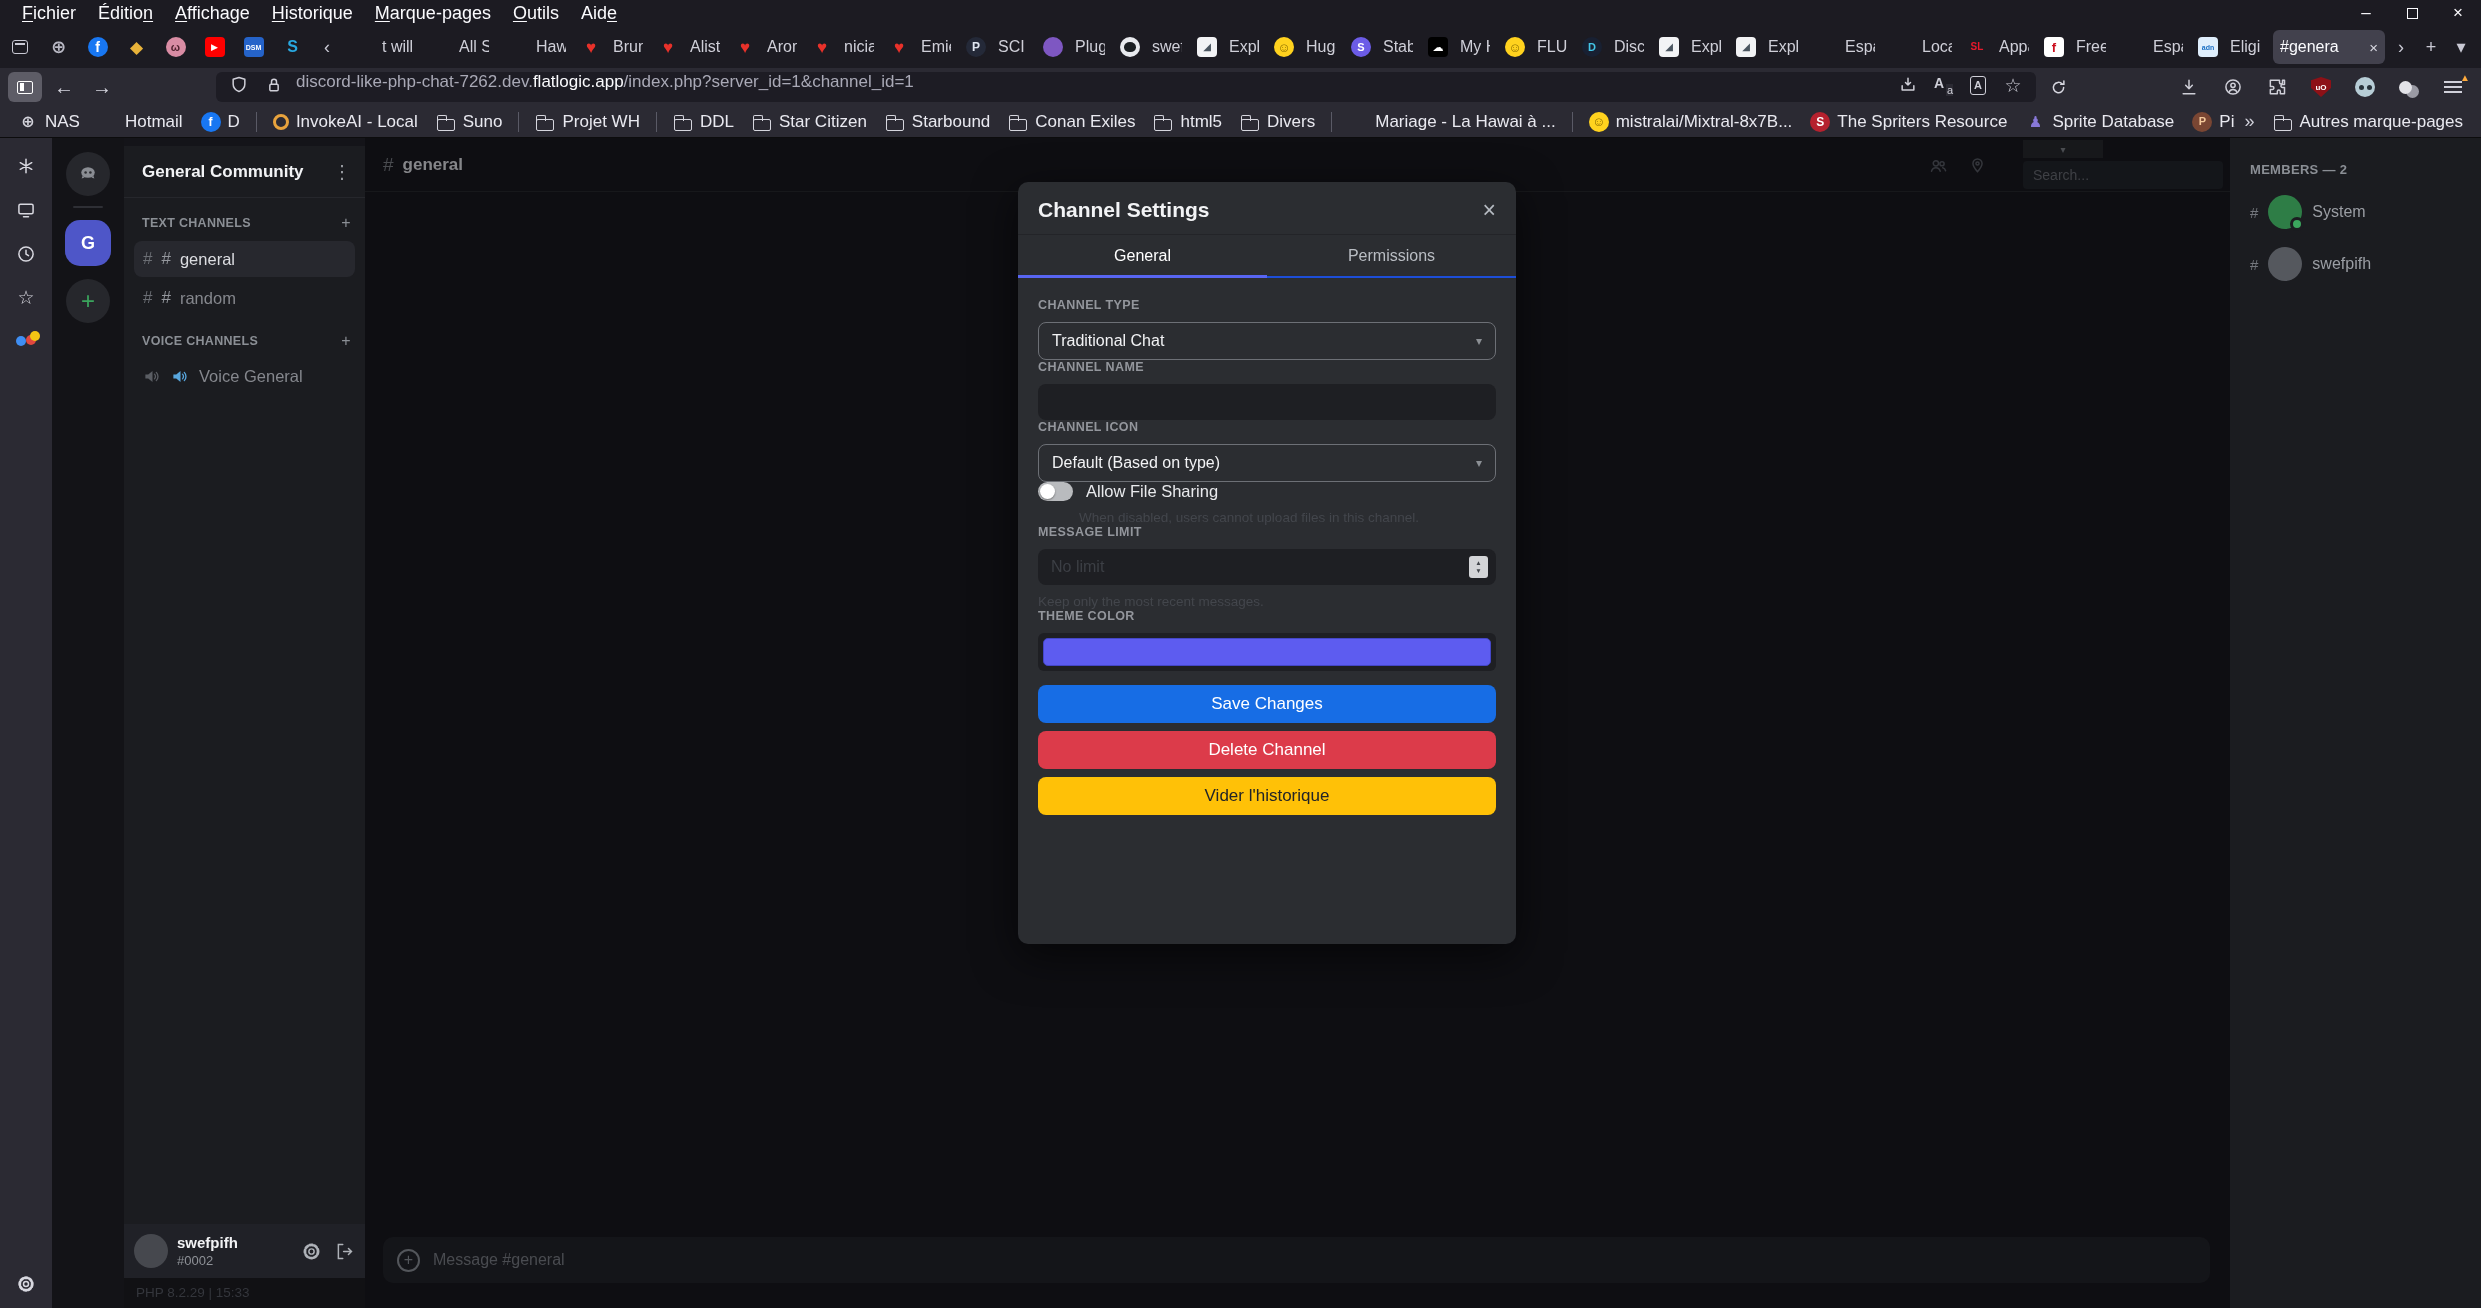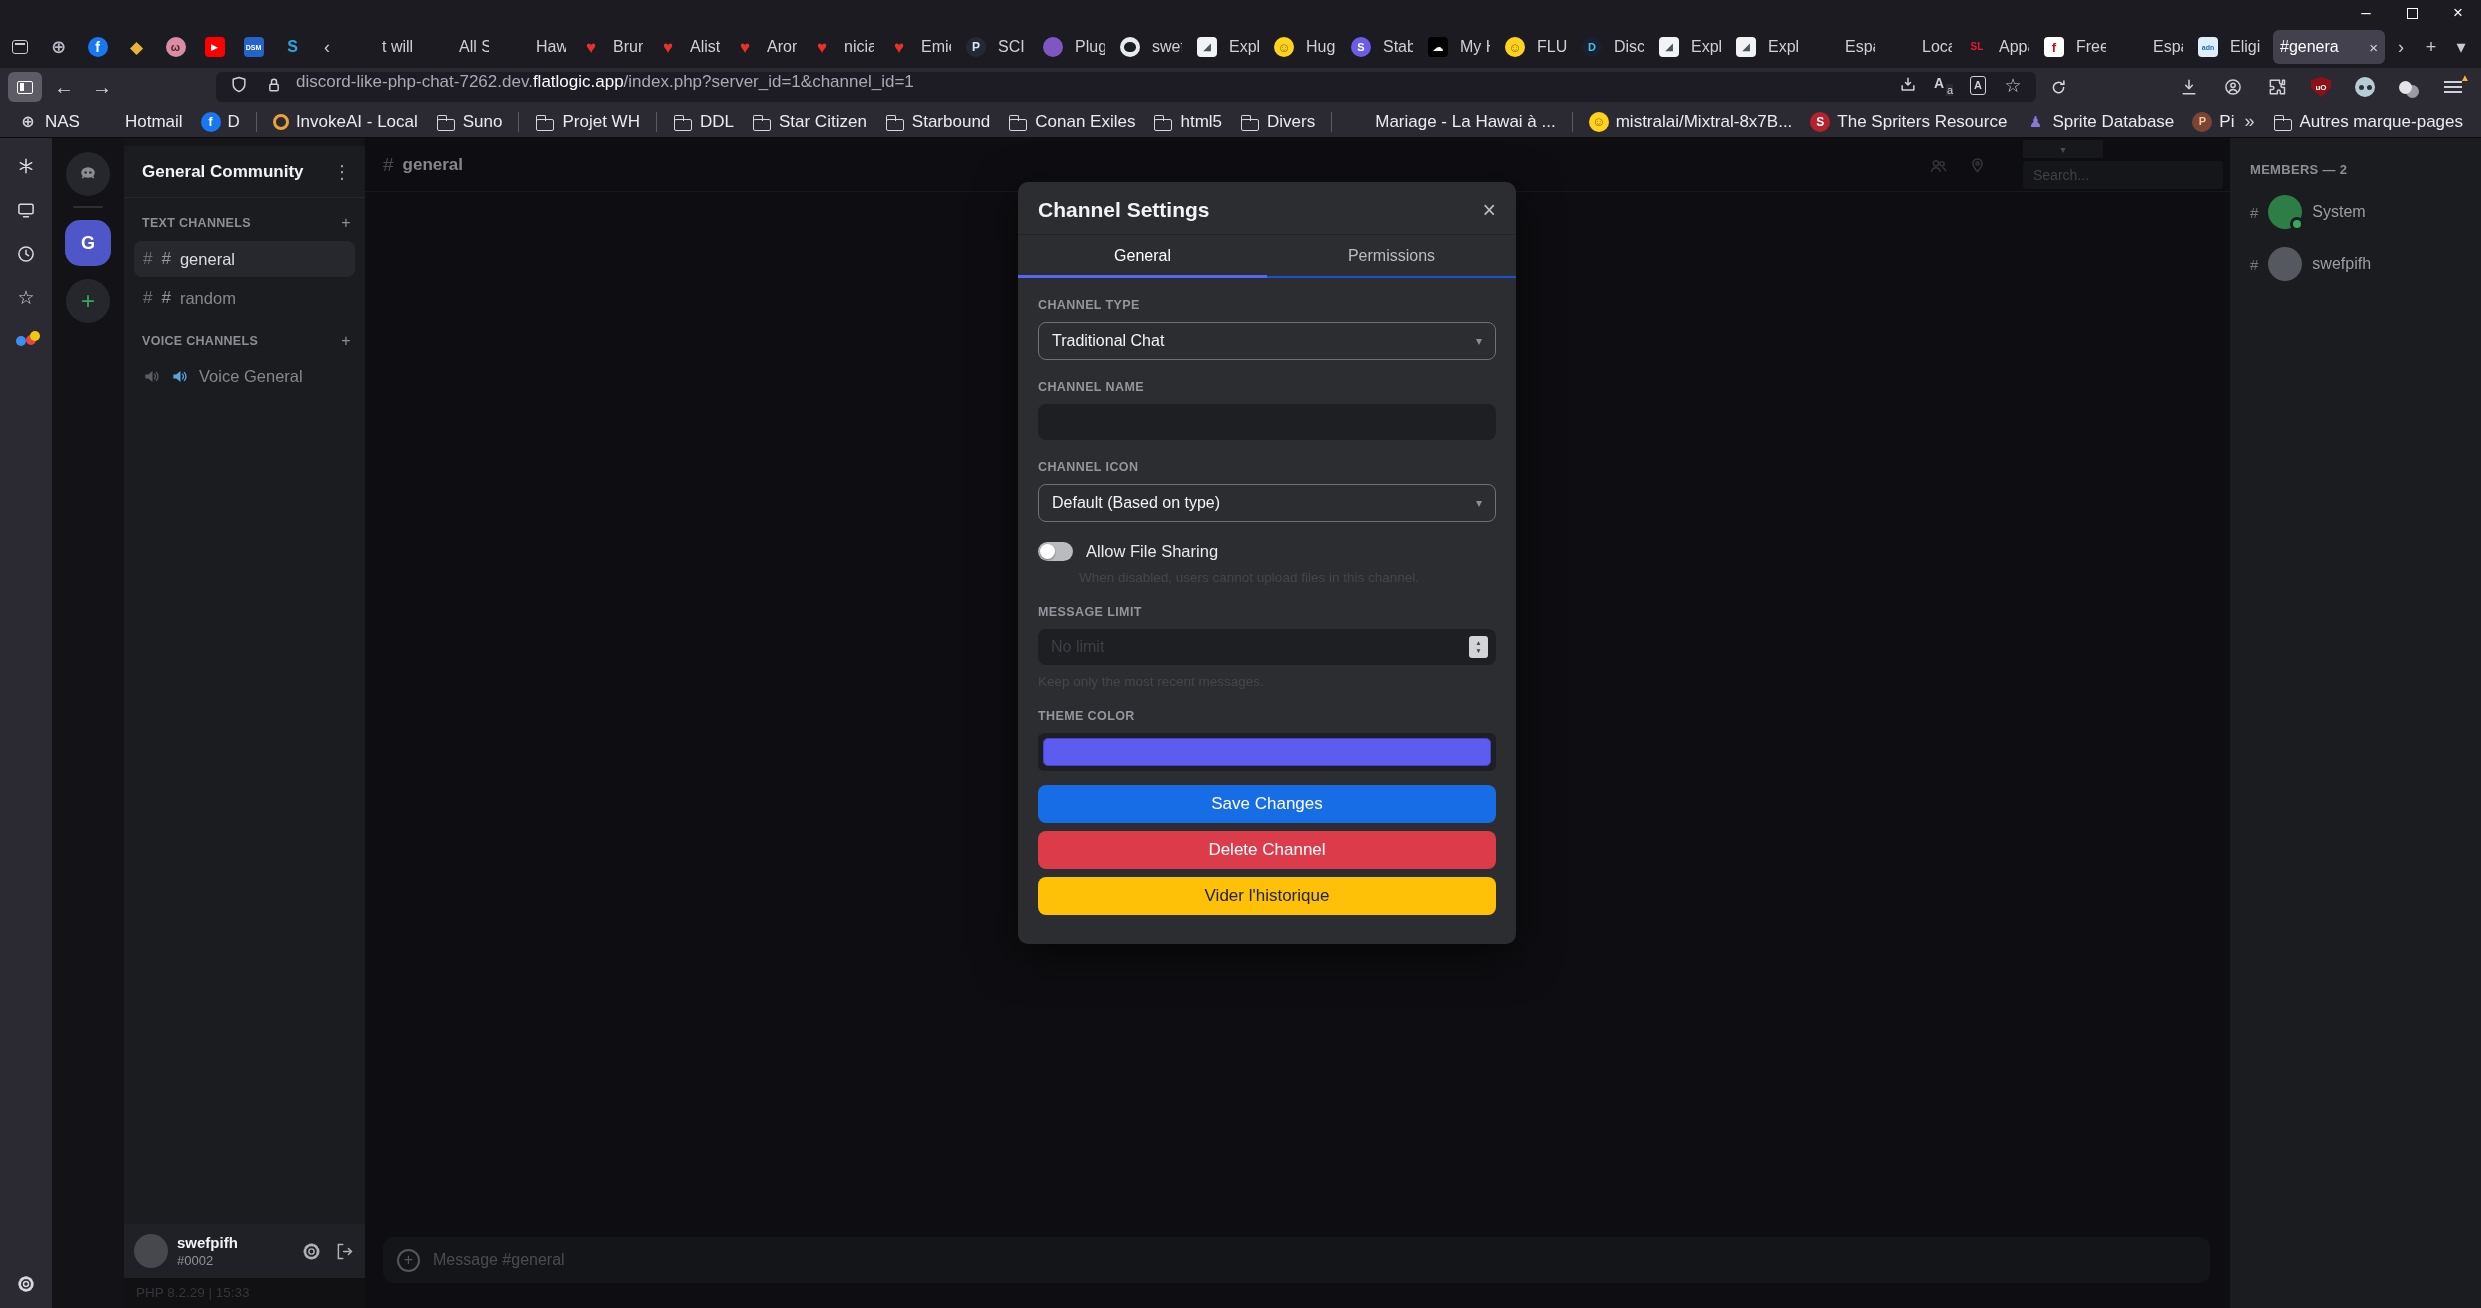--- a/index.html
+++ b/index.html
@@ -143,21 +143,21 @@
   
   #modal{position:absolute;left:1018px;top:182px;width:498px;height:762px;background:#2b2d31;border-radius:10px;box-shadow:0 12px 44px rgba(0,0,0,.6);z-index:50;display:flex;flex-direction:column;color:#dcdde1}
   .m-header{display:flex;align-items:center;padding:16px 20px 12px;border-bottom:1px solid #232428}
   .m-title{font-size:21px;font-weight:600;color:#f2f3f5}
   .m-close{margin-left:auto;color:#b5bac1;font-size:23px;line-height:1}
   .m-tabs{display:flex}
   .m-tab{flex:1;text-align:center;padding:12px 0 10px;font-size:16px;color:#b9bdc3;border-bottom:2px solid #1d4ed8}
   .m-tab.active{color:#fff;border-bottom:3px solid var(--accent)}
   .m-body{padding:20px 20px 0;flex:1;overflow:hidden}
   .f-label{font-size:12.5px;font-weight:bold;color:#93969c;letter-spacing:.4px;margin-bottom:10px}
-  .f-group{margin-bottom:20px}
+  .f-group{}
   .f-select{height:38px;border:1px solid #6d7076;border-radius:8px;display:flex;align-items:center;padding:0 13px;color:#f2f3f5;font-size:16px}
   .f-chev{margin-left:auto;color:#8b8f94;font-size:12px}
   .f-input{height:36px;background:#1e1f23;border-radius:8px}
   .f-help{font-size:13.5px;color:#43464c;margin-top:9px}
   .help-indent{margin-left:41px}
   .f-toggle-row{display:flex;align-items:center;gap:13px}
   .toggle{width:35px;height:19px;background:#b9bbbe;border-radius:10px;position:relative;flex:none}
   .toggle::after{content:"";position:absolute;left:2px;top:2px;width:15px;height:15px;background:#fff;border-radius:50%;box-shadow:0 1px 2px rgba(0,0,0,.4)}
   .t-label{color:#e9eaed;font-size:16.5px}
   .num-wrap{position:relative}
@@ -170,20 +170,29 @@
   .btn-save{background:var(--save);color:#fff}
   .btn-clear{background:var(--clear);color:#222428}
   .btn-delete{background:var(--danger);color:#fff}
 </style>
 </head>
 <body>
 
 <div>
 
   <header id="menubar">
+    <div id="menu-items">
+        <span class="menu-item"><u>F</u>ichier</span>
+        <span class="menu-item">Éditio<u>n</u></span>
+        <span class="menu-item"><u>A</u>ffichage</span>
+        <span class="menu-item"><u>H</u>istorique</span>
+        <span class="menu-item"><u>M</u>arque-pages</span>
+        <span class="menu-item"><u>O</u>utils</span>
+        <span class="menu-item">Aid<u>e</u></span>
+      </div>
     <div id="win-controls">
       <div class="winbtn">–</div>
       <div class="winbtn">
           <span class="ic-maxbox"></span>
         </div>
       <div class="winbtn">×</div>
     </div>
   </header>
 
   <div id="tabbar">

